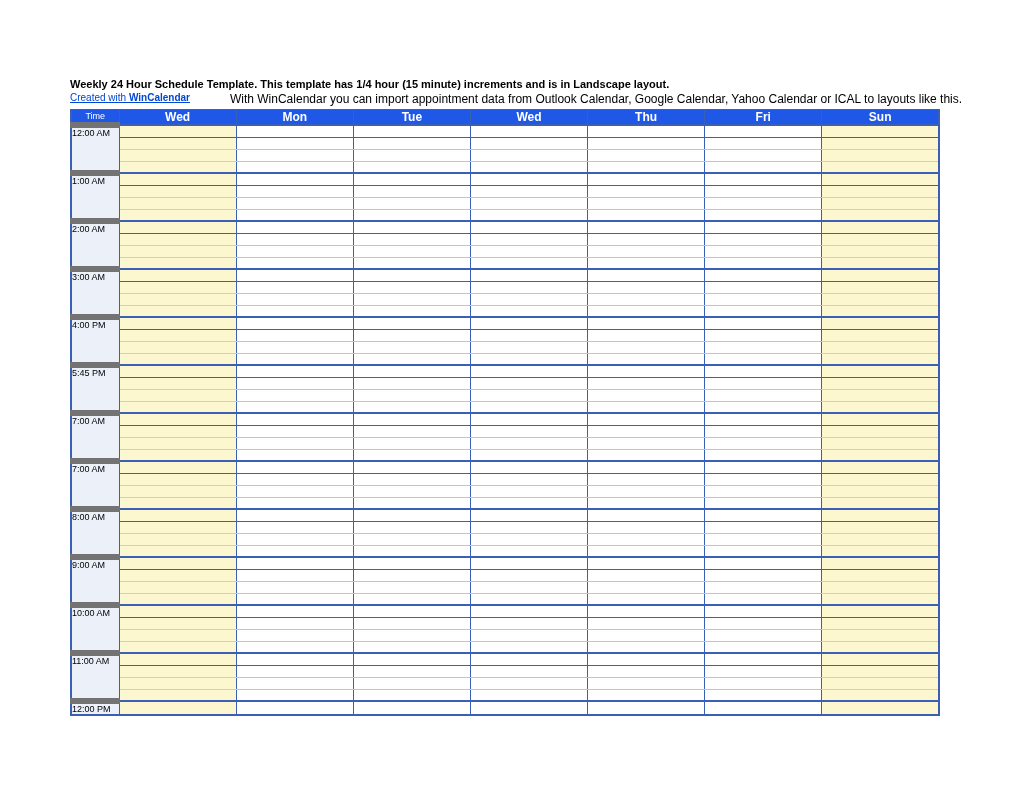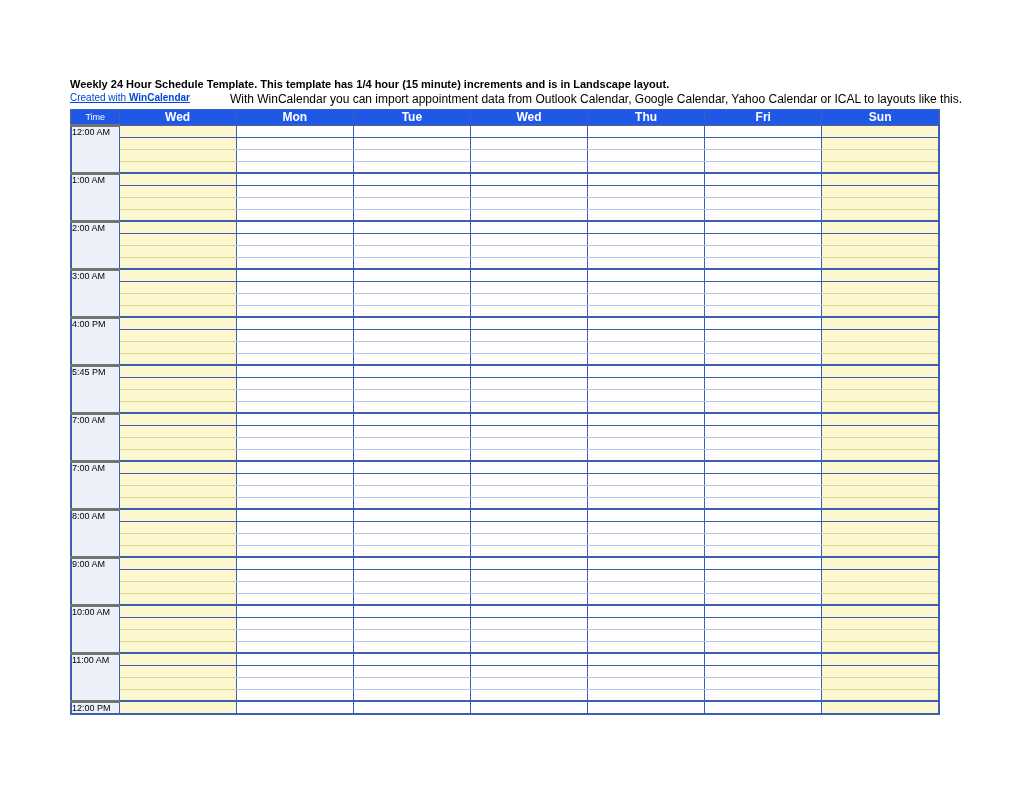--- a/index.html
+++ b/index.html
@@ -71,21 +71,21 @@
     padding: 2px 3px 0 3px;
     text-align: left;
     border-top: 2px solid #3b5fb5;
   }
   td.slot {
     background: #fff;
     height: 12px;
   }
   td.slot.weekend { background: #fdf7cf; }
   tr.hour-start td.slot { border-top: 2px solid #3b5fb5; }
-  tr.hour-start td.time-cell { border-top: 3px solid #737373; }
+  tr.hour-start td.time-cell { border-top: 6px solid #737373; }
   
   tr:not(.hour-start) td.slot { border-top: 1px solid #b8c4e6; border-bottom: 1px solid #b8c4e6;}
   tr:not(.hour-start) td.slot.weekend { border-top:1px solid #d8d2a0; border-bottom:1px solid #d8d2a0;}
   
   table.schedule { border: 2px solid #3b5fb5; border-top:none;}
 </style>
 </head>
 <body>
 
 <div class="page">

